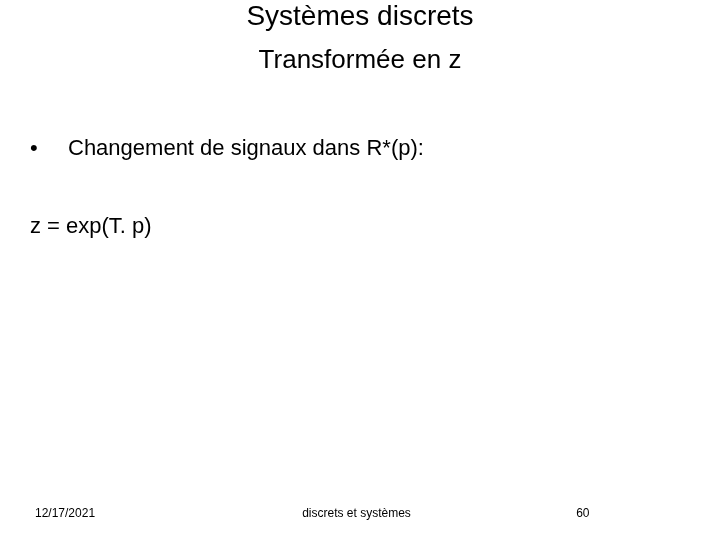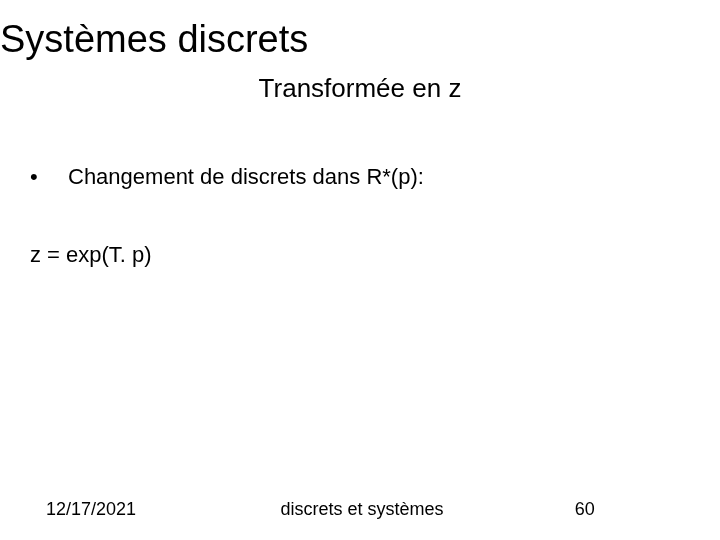--- a/index.html
+++ b/index.html
@@ -15,24 +15,23 @@
       color: #000000;
       position: relative;
       overflow: hidden;
     }
     .slide {
       width: 100%;
       height: 100%;
       position: relative;
     }
     .title {
-      text-align: left;
-      font-size: 38px;
+      text-align: center;
+      font-size: 28px;
       font-weight: normal;
-      padding-top: 18px;
     }
     .subtitle {
       text-align: center;
       font-size: 26px;
       font-weight: normal;
       margin-top: 12px;
     }
     .content {
       margin-top: 60px;
       padding-left: 30px;
@@ -57,23 +56,23 @@
       margin-top: 52px;
     }
     .footer {
       position: absolute;
       bottom: 20px;
       left: 0;
       width: 100%;
       display: flex;
       justify-content: space-between;
       align-items: baseline;
-      padding-left: 46px;
+      padding-left: 35px;
       padding-right: 42px;
-      font-size: 18px;
+      font-size: 12px;
       gap: 36px;
     }
     .footer-date {
       flex: 1;
       text-align: left;
     }
     .footer-title {
       flex: 1;
       text-align: center;
     }
@@ -85,21 +84,21 @@
 </head>
 <body>
 
 <div class="slide">
   <h1 class="title">Systèmes discrets</h1>
   <h2 class="subtitle">Transformée en z</h2>
 
   <div class="content">
     <div class="bullet-row">
       <span class="bullet-marker">•</span>
-      <span class="bullet-text">Changement de discrets dans R*(p):</span>
+      <span class="bullet-text">Changement de signaux dans R*(p):</span>
     </div>
     <div class="equation">z = exp(T. p)</div>
   </div>
 
   <div class="footer">
     <span class="footer-date">12/17/2021</span>
     <span class="footer-title">discrets et systèmes</span>
     <span class="footer-page">60</span>
   </div>
 </div>

